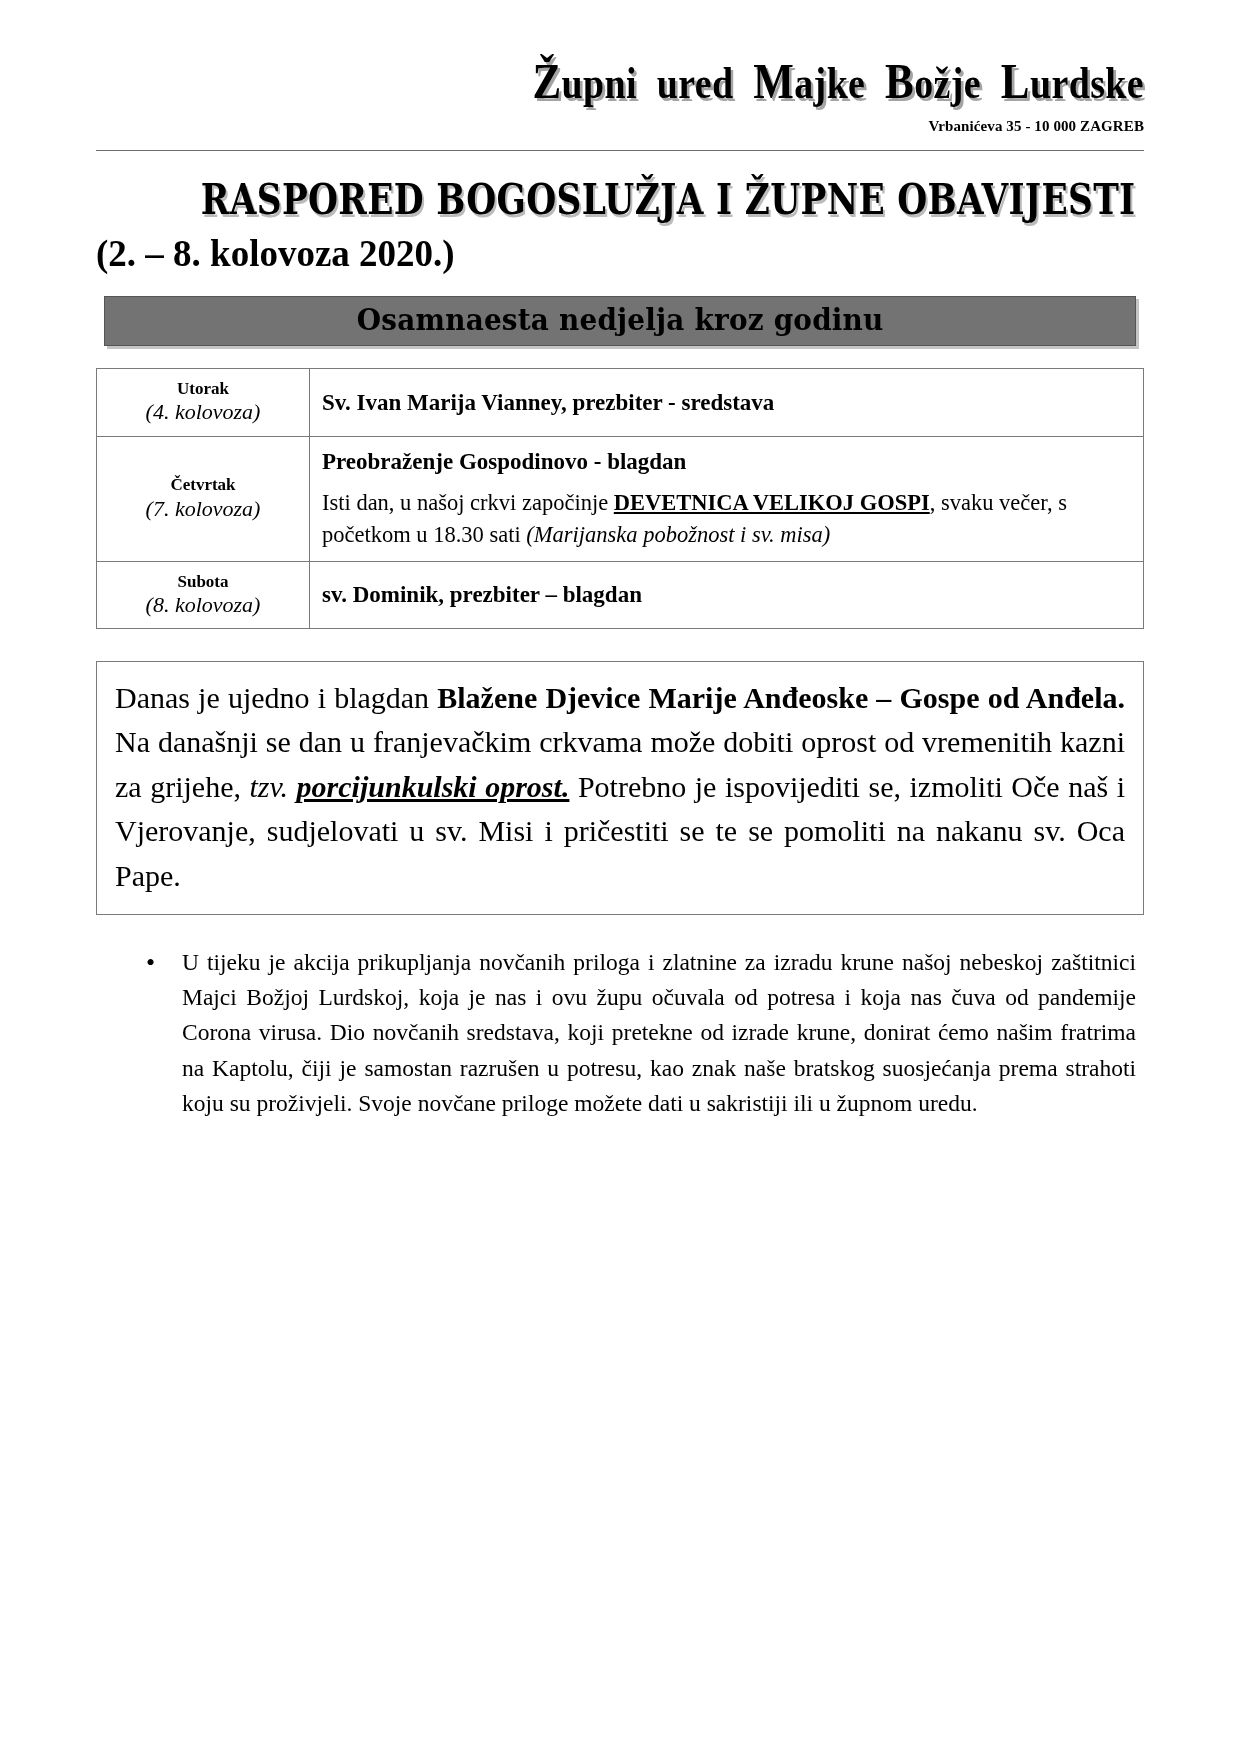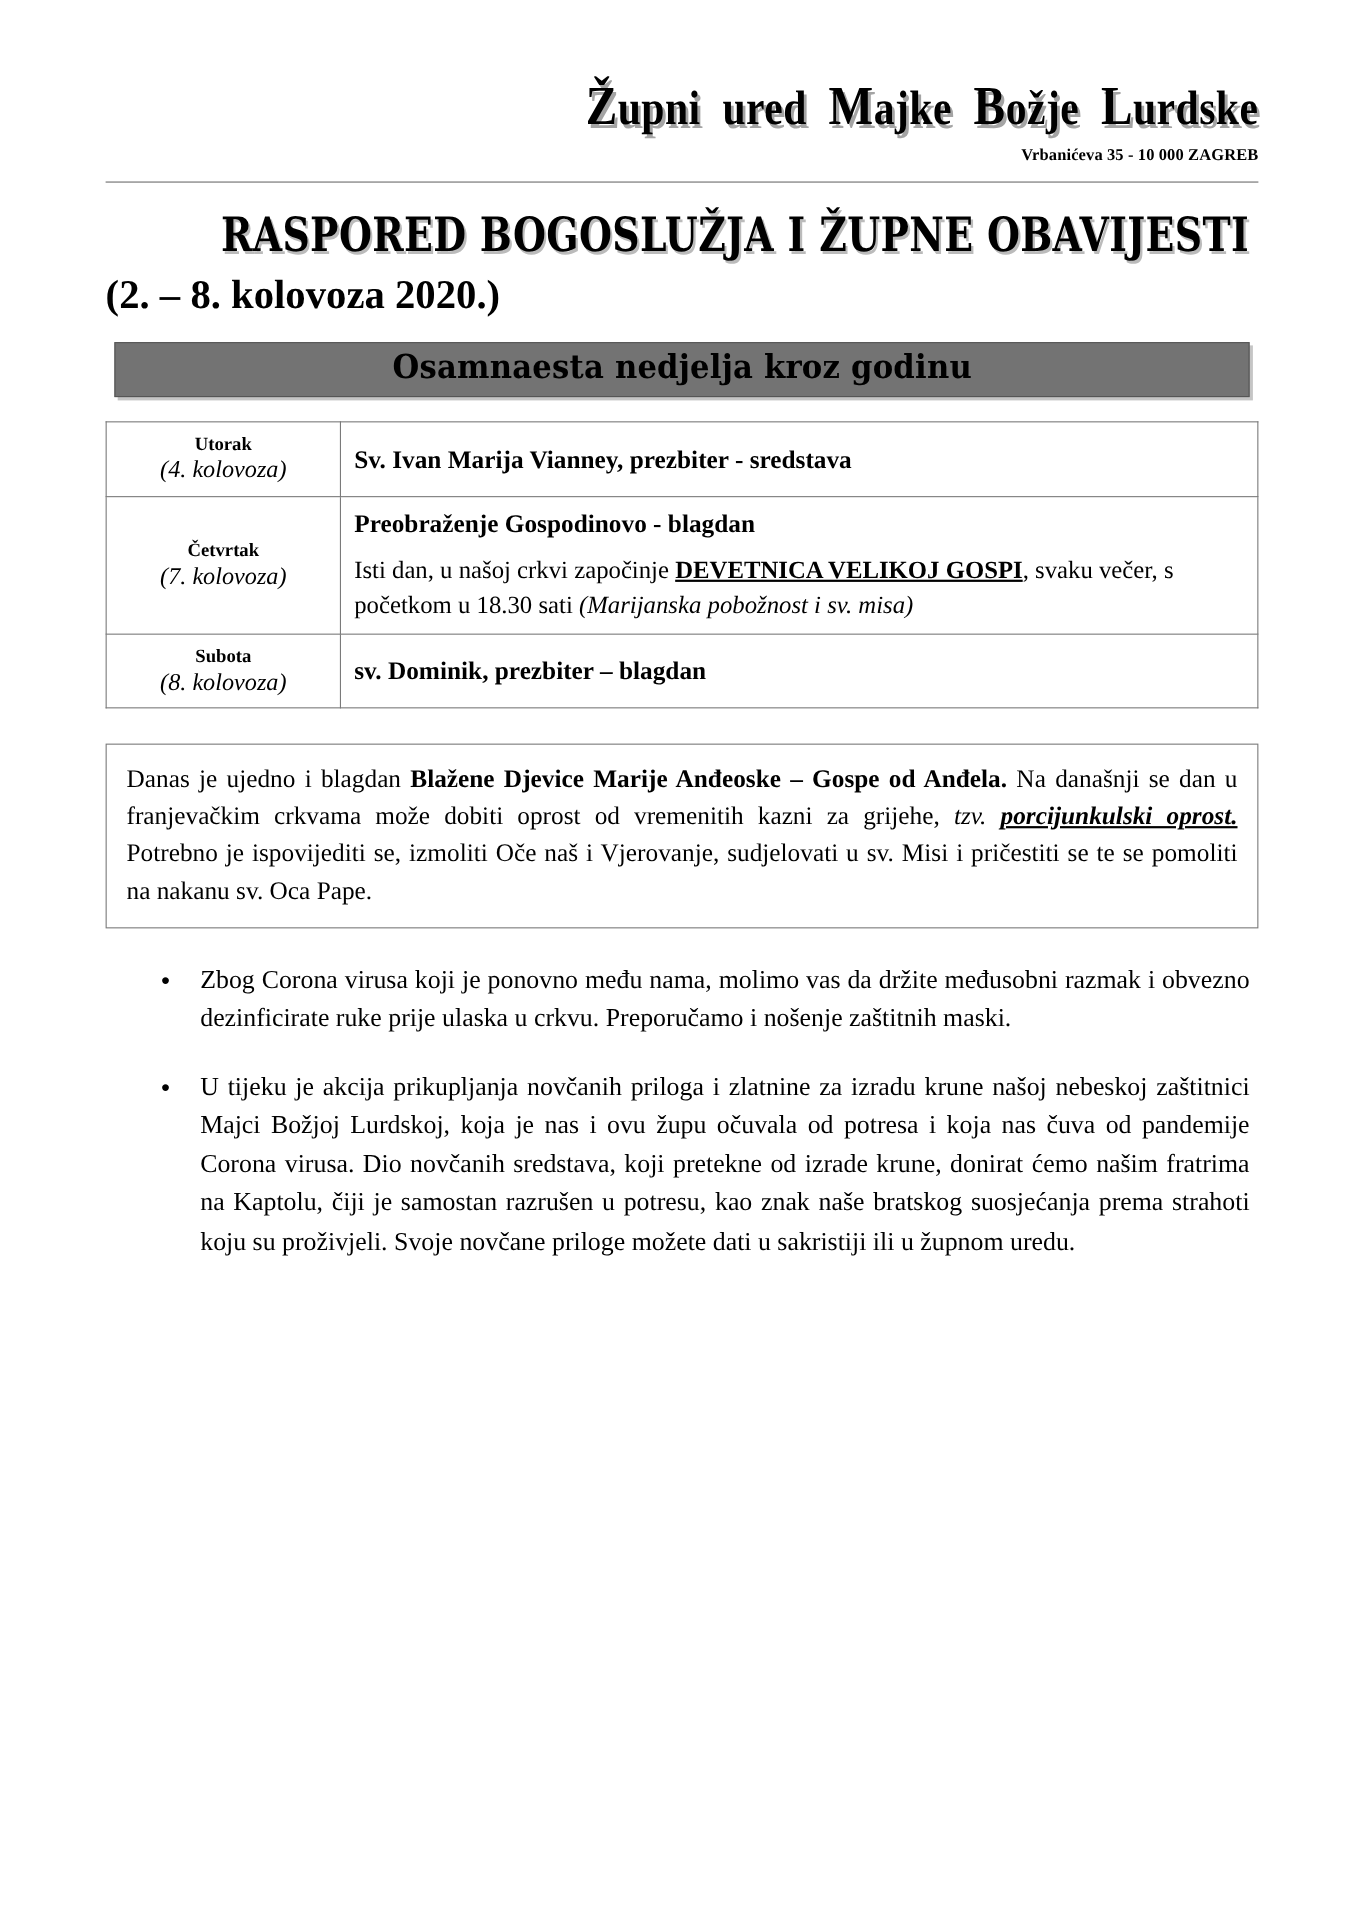--- a/index.html
+++ b/index.html
@@ -12,21 +12,21 @@
     height: 1754px;
     font-family: "Liberation Serif", "DejaVu Serif", serif;
     color: #000000;
     -webkit-font-smoothing: antialiased;
   }
   .page {
     position: relative;
     width: 1240px;
     height: 1754px;
     box-sizing: border-box;
-    padding: 15px 96px;
+    padding: 0 96px;
   }
 
   
   .letterhead {
     padding-top: 56px;
     text-align: right;
   }
   .parish-name {
     font-family: "Liberation Serif", "DejaVu Serif", serif;
     font-weight: bold;
@@ -146,21 +146,21 @@
     font-style: italic;
   }
 
   
   .notice {
     margin-top: 32px;
     border: 1.4px solid #7a7a7a;
     padding: 14px 18px 16px 18px;
   }
   .notice-text {
-    font-size: 23px;
+    font-size: 30px;
     line-height: 1.48;
     text-align: justify;
     text-justify: inter-word;
     hyphens: none;
   }
   .notice-text b { font-weight: bold; }
   .notice-text i { font-style: italic; }
   .notice-text .ital-u {
     font-style: italic;
     font-weight: bold;
@@ -248,17 +248,16 @@
         </td>
       </tr>
     </tbody>
   </table>
 
   <div class="notice">
     <div class="notice-text"><span>Danas je ujedno i blagdan </span><b>Blažene Djevice Marije Anđeoske – Gospe od Anđela.</b><span> Na današnji se dan u franjevačkim crkvama može dobiti oprost od vremenitih kazni za grijehe, </span><i class="ital">tzv. </i><span class="ital-u">porcijunkulski oprost.</span><span> Potrebno je ispovijediti se, izmoliti Oče naš i Vjerovanje, sudjelovati u sv. Misi i pričestiti se te se pomoliti na nakanu sv. Oca Pape.</span></div>
   </div>
 
   <ul class="bullets">
-    <li><span>Zbog Corona virusa koji je ponovno među nama, molimo vas da držite međusobni razmak i obvezno dezinficirate ruke prije ulaska u crkvu. Preporučamo i nošenje zaštitnih maski.</span></li>
     <li><span>U tijeku je akcija prikupljanja novčanih priloga i zlatnine za izradu krune našoj nebeskoj zaštitnici Majci Božjoj Lurdskoj, koja je nas i ovu župu očuvala od potresa i koja nas čuva od pandemije Corona virusa. Dio novčanih sredstava, koji pretekne od izrade krune, donirat ćemo našim fratrima na Kaptolu, čiji je samostan razrušen u potresu, kao znak naše bratskog suosjećanja prema strahoti koju su proživjeli. Svoje novčane priloge možete dati u sakristiji ili u župnom uredu.</span></li>
   </ul>
 
 </div>
 
 </body></html>

